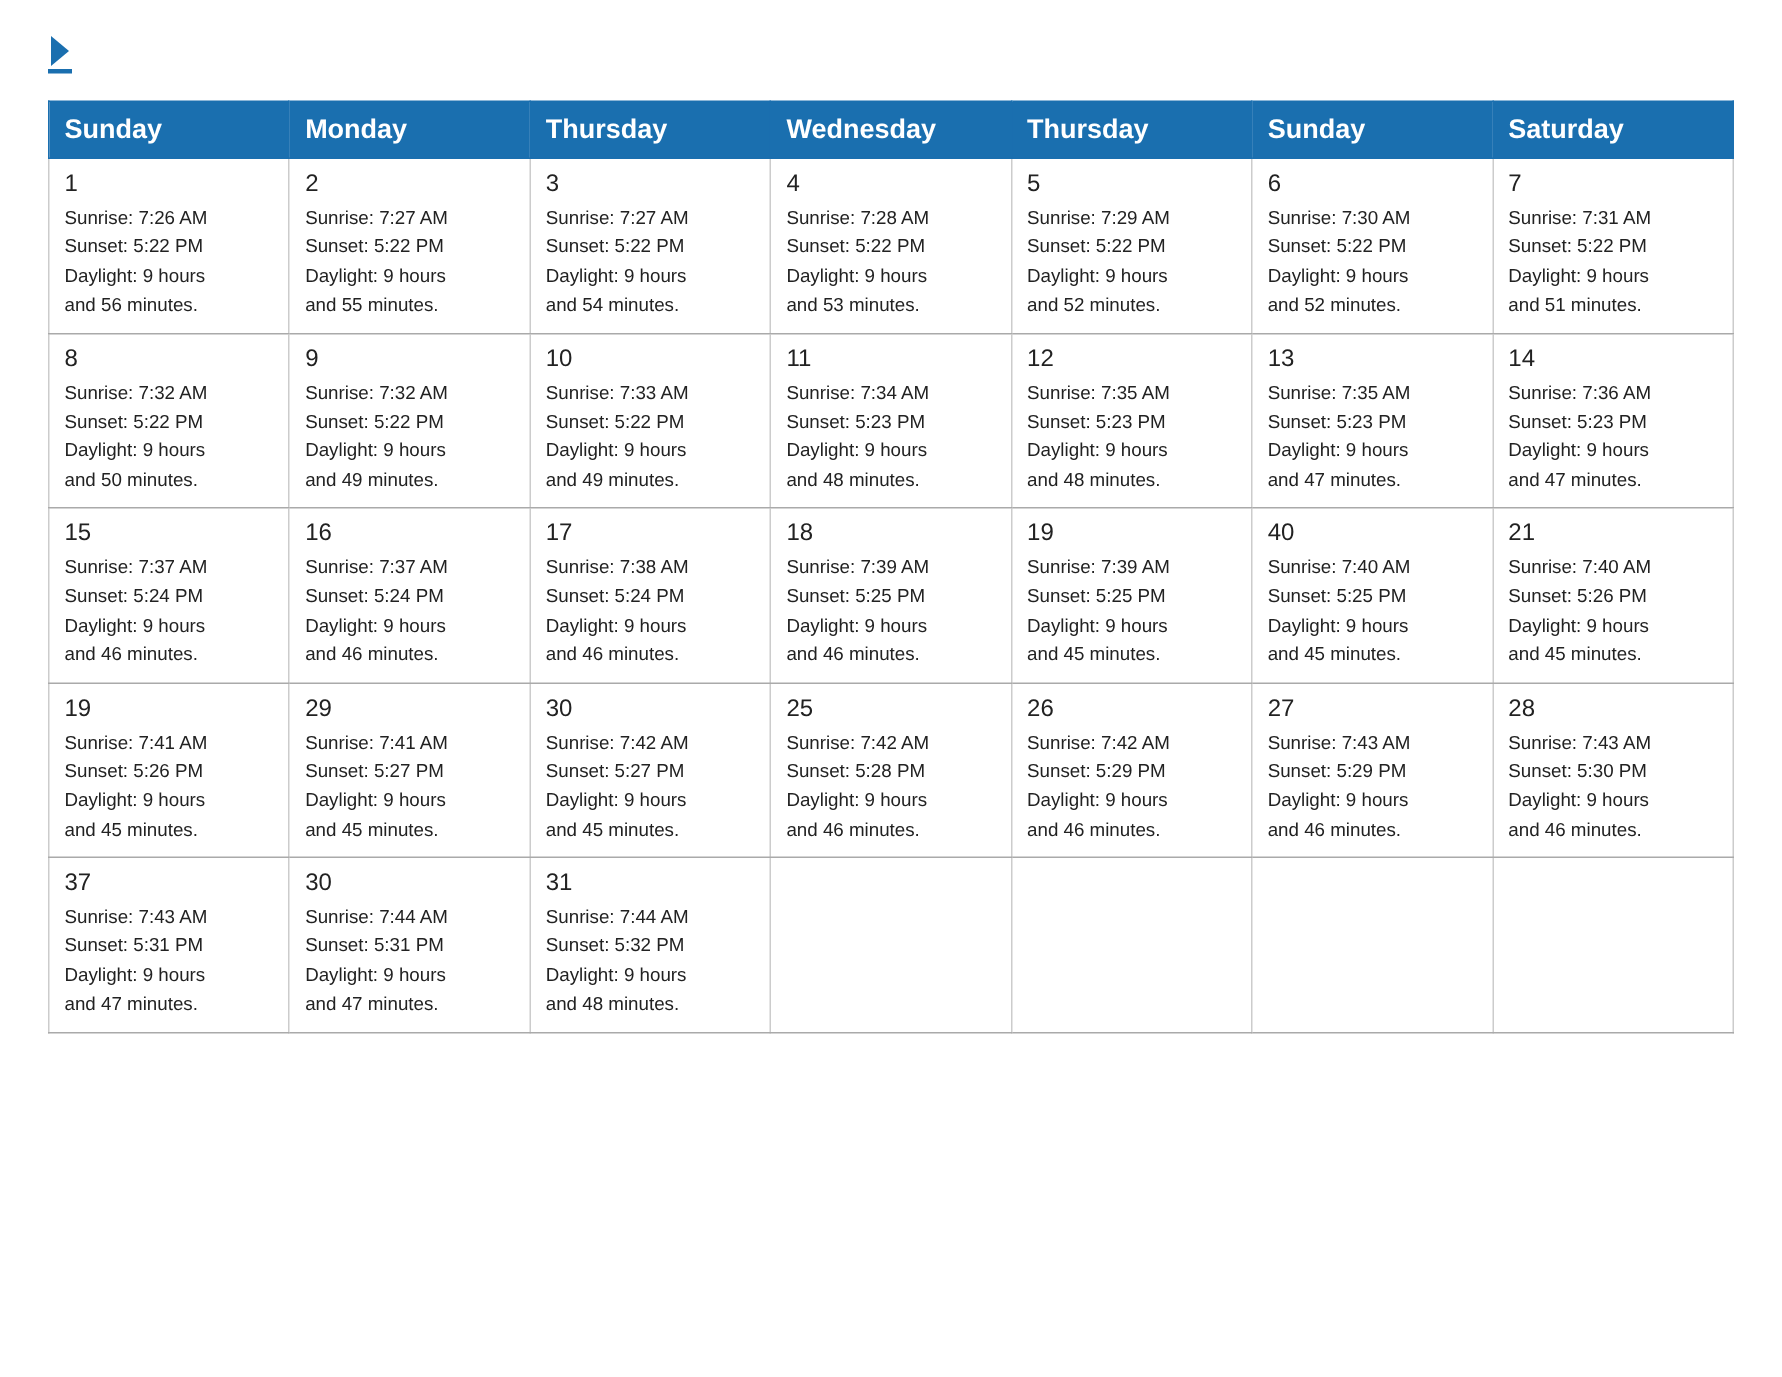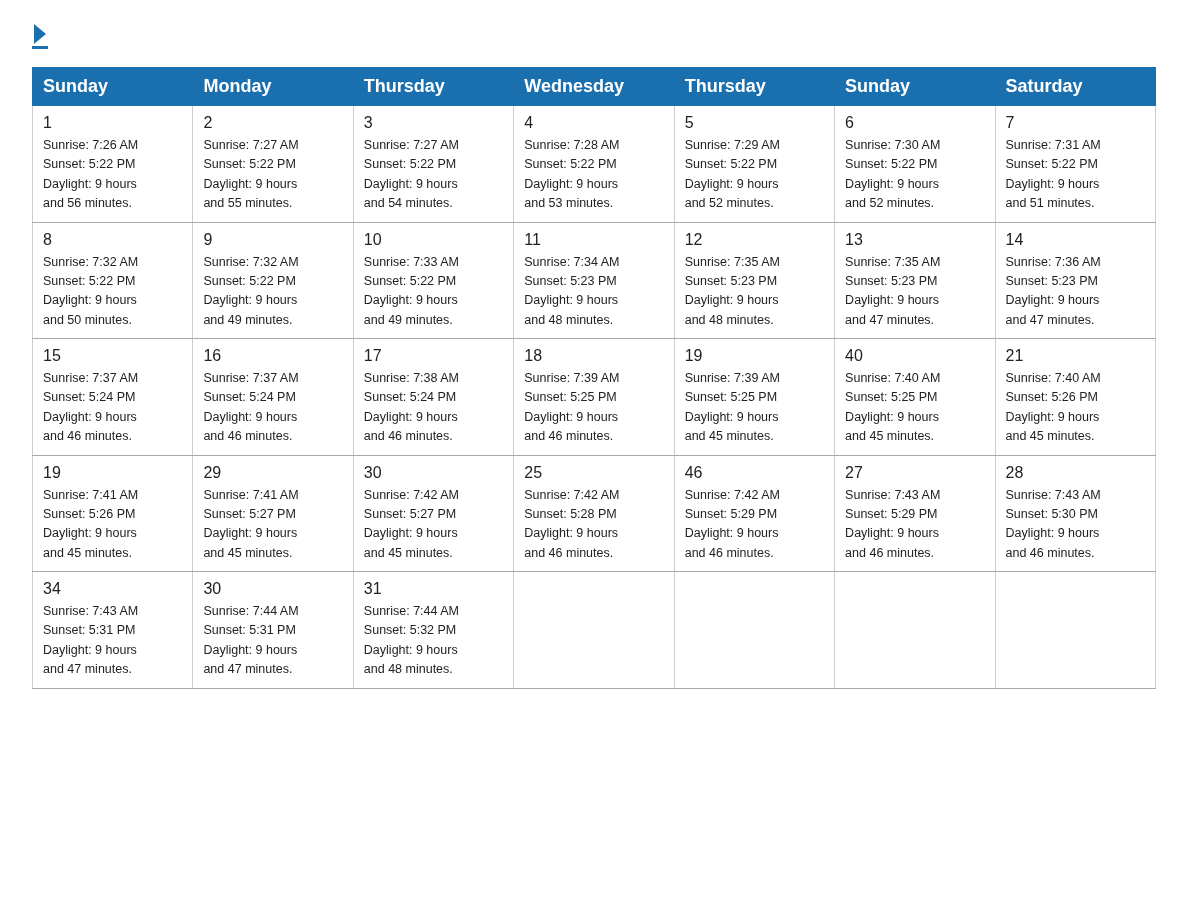--- a/index.html
+++ b/index.html
@@ -235,35 +235,35 @@
         </td>
         <td>
           <span class="day-num">30</span>
           <div class="day-info">Sunrise: 7:42 AM<br>Sunset: 5:27 PM<br>Daylight: 9 hours<br>and 45 minutes.</div>
         </td>
         <td>
           <span class="day-num">25</span>
           <div class="day-info">Sunrise: 7:42 AM<br>Sunset: 5:28 PM<br>Daylight: 9 hours<br>and 46 minutes.</div>
         </td>
         <td>
-          <span class="day-num">46</span>
+          <span class="day-num">26</span>
           <div class="day-info">Sunrise: 7:42 AM<br>Sunset: 5:29 PM<br>Daylight: 9 hours<br>and 46 minutes.</div>
         </td>
         <td>
           <span class="day-num">27</span>
           <div class="day-info">Sunrise: 7:43 AM<br>Sunset: 5:29 PM<br>Daylight: 9 hours<br>and 46 minutes.</div>
         </td>
         <td>
           <span class="day-num">28</span>
           <div class="day-info">Sunrise: 7:43 AM<br>Sunset: 5:30 PM<br>Daylight: 9 hours<br>and 46 minutes.</div>
         </td>
       </tr>
       <tr>
         <td>
-          <span class="day-num">34</span>
+          <span class="day-num">37</span>
           <div class="day-info">Sunrise: 7:43 AM<br>Sunset: 5:31 PM<br>Daylight: 9 hours<br>and 47 minutes.</div>
         </td>
         <td>
           <span class="day-num">30</span>
           <div class="day-info">Sunrise: 7:44 AM<br>Sunset: 5:31 PM<br>Daylight: 9 hours<br>and 47 minutes.</div>
         </td>
         <td>
           <span class="day-num">31</span>
           <div class="day-info">Sunrise: 7:44 AM<br>Sunset: 5:32 PM<br>Daylight: 9 hours<br>and 48 minutes.</div>
         </td>

